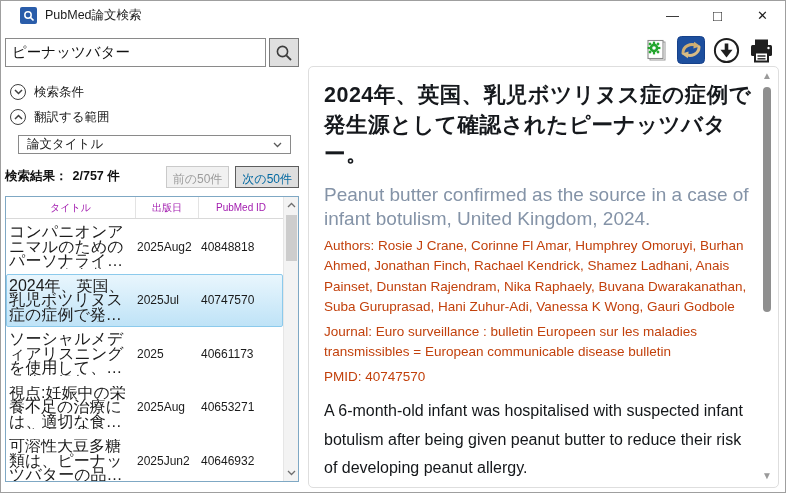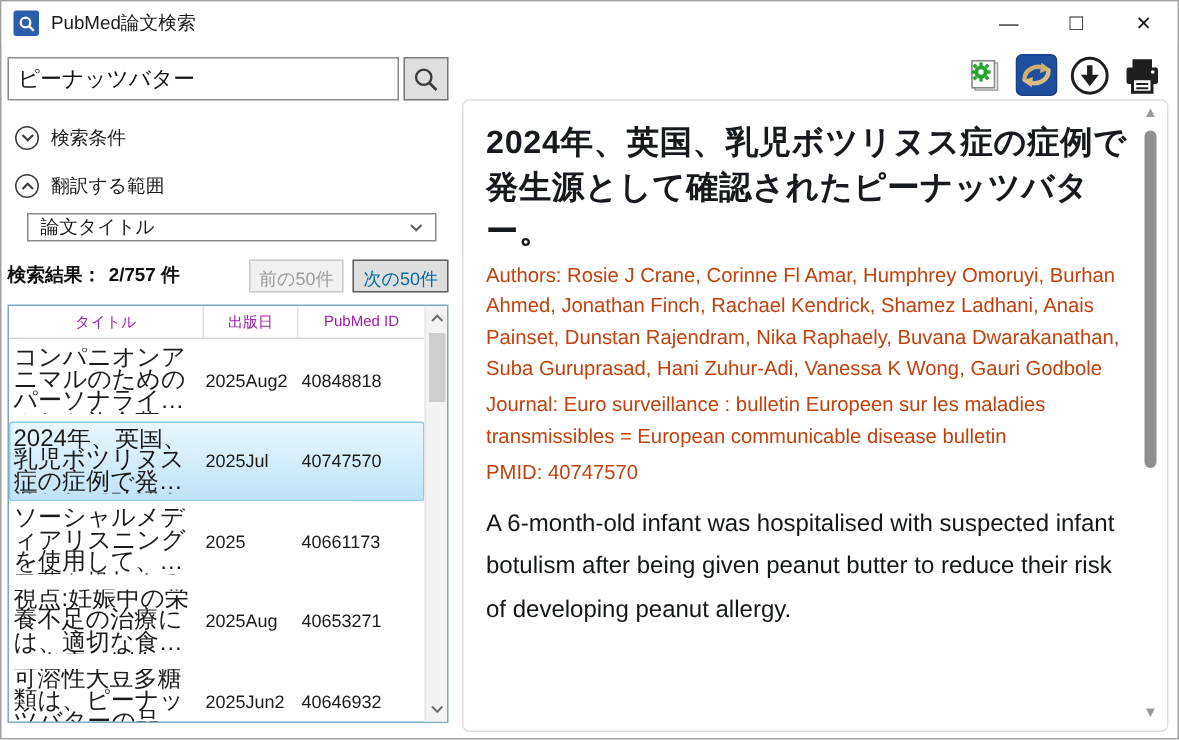--- a/index.html
+++ b/index.html
@@ -2,39 +2,39 @@
 <html><head>
 <meta charset="utf-8">
 <style>
   * { box-sizing: border-box; margin: 0; padding: 0; }
   html,body { width:786px; height:493px; background:#e8e8e8; font-family:"Liberation Sans",sans-serif; }
   .window{
     width:786px; height:493px; background:#ffffff;
     border:1px solid #9f9f9f; display:flex; flex-direction:column; overflow:hidden;
   }
   
-  .titlebar{ height:29px; flex:0 0 29px; display:flex; align-items:center; padding-left:8px; background:#fff; }
+  .titlebar{ height:29px; flex:0 0 29px; display:flex; align-items:center; padding-left:19px; background:#fff; }
   .app-icon{ width:17px; height:17px; border-radius:2px; background:#2a5daa; display:flex; align-items:center; justify-content:center; margin-right:8px; }
   .titlebar .title{ font-size:12.5px; color:#1b1b1b; flex:1; }
   .win-btn{ width:45px; height:29px; display:flex; align-items:center; justify-content:center; font-size:13px; color:#1b1b1b; cursor:default; }
   .win-btn.max{ font-size:15px; }
   
   .main{ flex:1; display:flex; min-height:0; }
   .left{ width:303px; flex:0 0 303px; display:flex; flex-direction:column; padding:8px 5px 10px 4px; }
   .right{ flex:1; display:flex; flex-direction:column; min-width:0; padding:0 6px 4px 4px; }
 
   
   .search-row{ display:flex; height:29px; flex:0 0 29px; }
   .search-input{ flex:1; border:1px solid #8a8a8a; font-size:14.5px; padding:12px 6px; font-family:"Liberation Sans",sans-serif; color:#111; outline:none; }
   .search-btn{ width:30px; height:29px; margin-left:3px; border:1px solid #7a7a7a; background:#dfdfdf; display:flex; align-items:center; justify-content:center; cursor:pointer; }
 
   
   .expander{ display:flex; align-items:center; margin:0 0 0 5px; height:18px; cursor:pointer; }
   .expander.first{ margin-top:16px; }
-  .expander + .expander{ margin-top:14px; }
+  .expander + .expander{ margin-top:7px; }
   .exp-circle{ width:16px; height:16px; border:1.4px solid #3f3f3f; border-radius:50%; display:flex; align-items:center; justify-content:center; margin-right:8px; background:#fff; }
   .expander .lbl{ font-size:12.5px; color:#1b1b1b; }
 
   
   .combo{ margin:9px 8px 0 13px; height:19px; border:1px solid #8a8a8a; background:#fff; display:flex; align-items:center; padding:0 8px; cursor:pointer; }
   .combo .val{ flex:1; font-size:12.5px; color:#1b1b1b; }
 
   
   .results-row{ display:flex; align-items:center; margin-top:11px; height:23px; }
   .results-label{ font-size:12.5px; font-weight:bold; color:#111; }
@@ -239,20 +239,21 @@
             <circle cx="20.5" cy="11" r="1.2" fill="#ffffff"></circle>
             <rect x="7" y="15.5" width="13" height="9" fill="#ffffff" stroke="#1f1f1f" stroke-width="2"></rect>
             <line x1="9.5" y1="19" x2="17.5" y2="19" stroke="#1f1f1f" stroke-width="1.4"></line>
             <line x1="9.5" y1="21.8" x2="17.5" y2="21.8" stroke="#1f1f1f" stroke-width="1.4"></line>
           </svg>
         </div>
       </div>
 
       <div class="card">
         <div class="ja-title">2024年、英国、乳児ボツリヌス症の症例で発生源として確認されたピーナッツバター。</div>
+        <div class="en-title">Peanut butter confirmed as the source in a case of infant botulism, United Kingdom, 2024.</div>
         <div class="meta">Authors: Rosie J Crane, Corinne Fl Amar, Humphrey Omoruyi, Burhan Ahmed, Jonathan Finch, Rachael Kendrick, Shamez Ladhani, Anais Painset, Dunstan Rajendram, Nika Raphaely, Buvana Dwarakanathan, Suba Guruprasad, Hani Zuhur-Adi, Vanessa K Wong, Gauri Godbole</div>
         <div class="meta">Journal: Euro surveillance : bulletin Europeen sur les maladies transmissibles = European communicable disease bulletin</div>
         <div class="meta">PMID: 40747570</div>
         <div class="abstract">A 6-month-old infant was hospitalised with suspected infant botulism after being given peanut butter to reduce their risk of developing peanut allergy.</div>
 
         <div class="card-scroll">
           <div class="tri">▲</div>
           <div class="track">
             <div class="thumb2"></div>
           </div>

